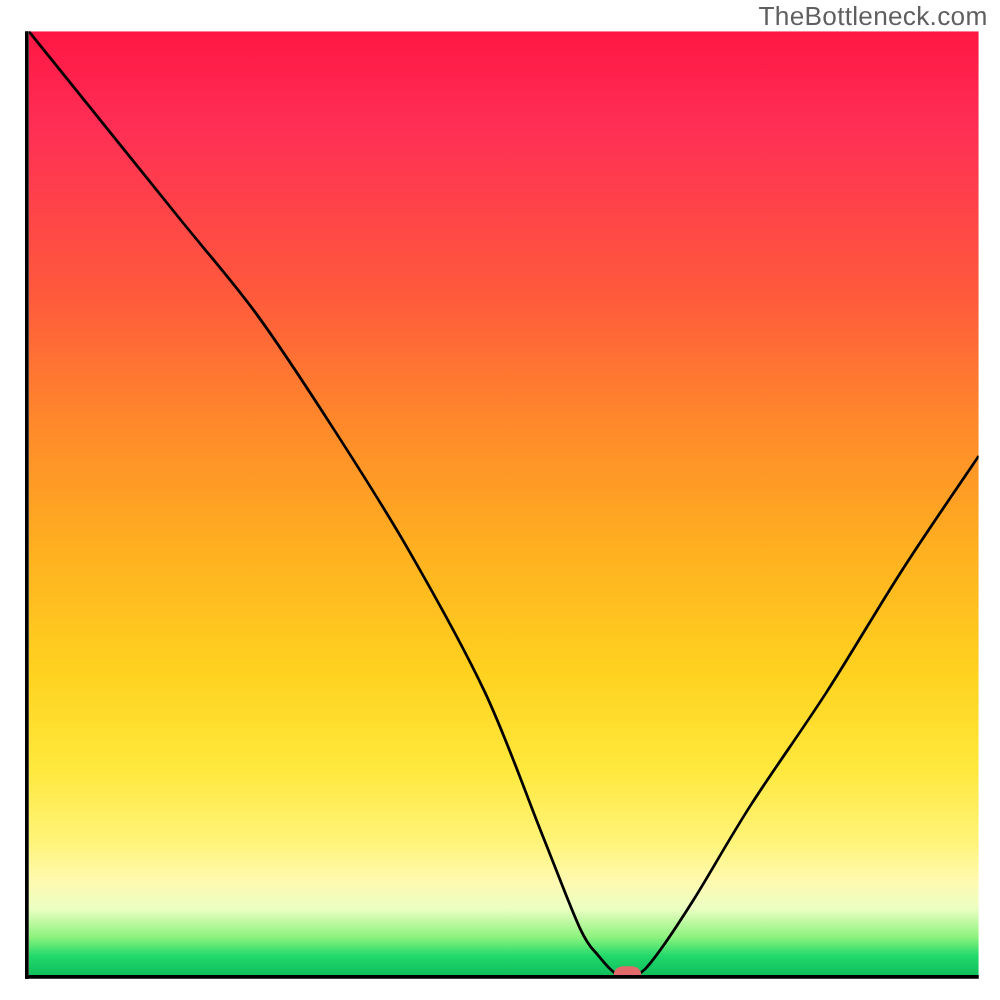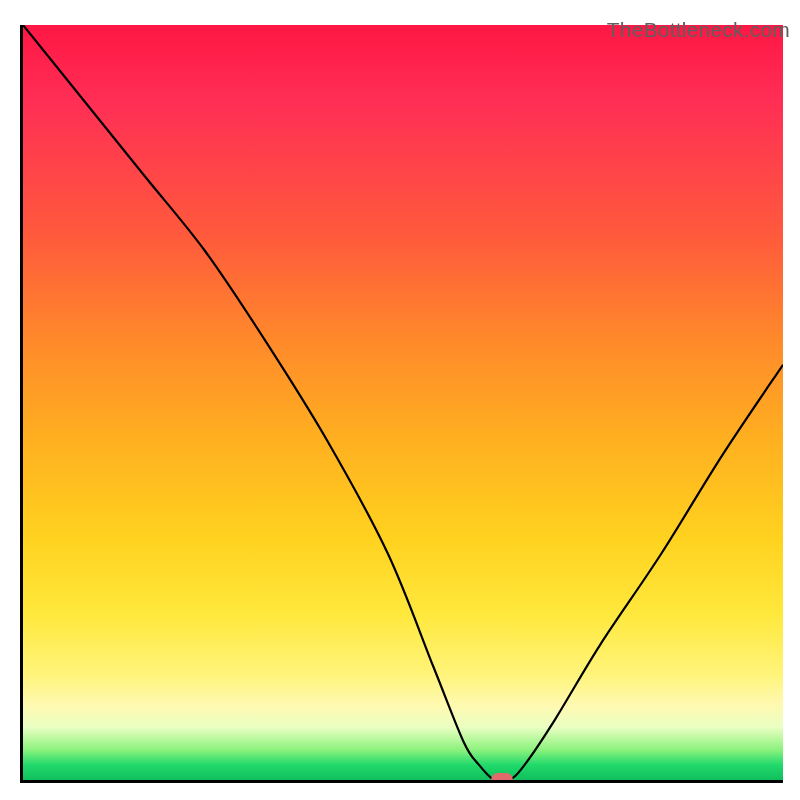--- a/index.html
+++ b/index.html
@@ -10,21 +10,21 @@
     background: #ffffff;
     font-family: Arial, Helvetica, sans-serif;
   }
   .chart-container {
     position: relative;
     width: 800px;
     height: 800px;
   }
   .watermark {
     position: absolute;
-    top: 18px;
+    top: 2px;
     right: 10px;
     font-size: 21px;
     color: #5f5f5f;
     font-weight: 500;
     letter-spacing: 0.2px;
     z-index: 10;
   }
   .plot-area {
     position: absolute;
     left: 20px;

